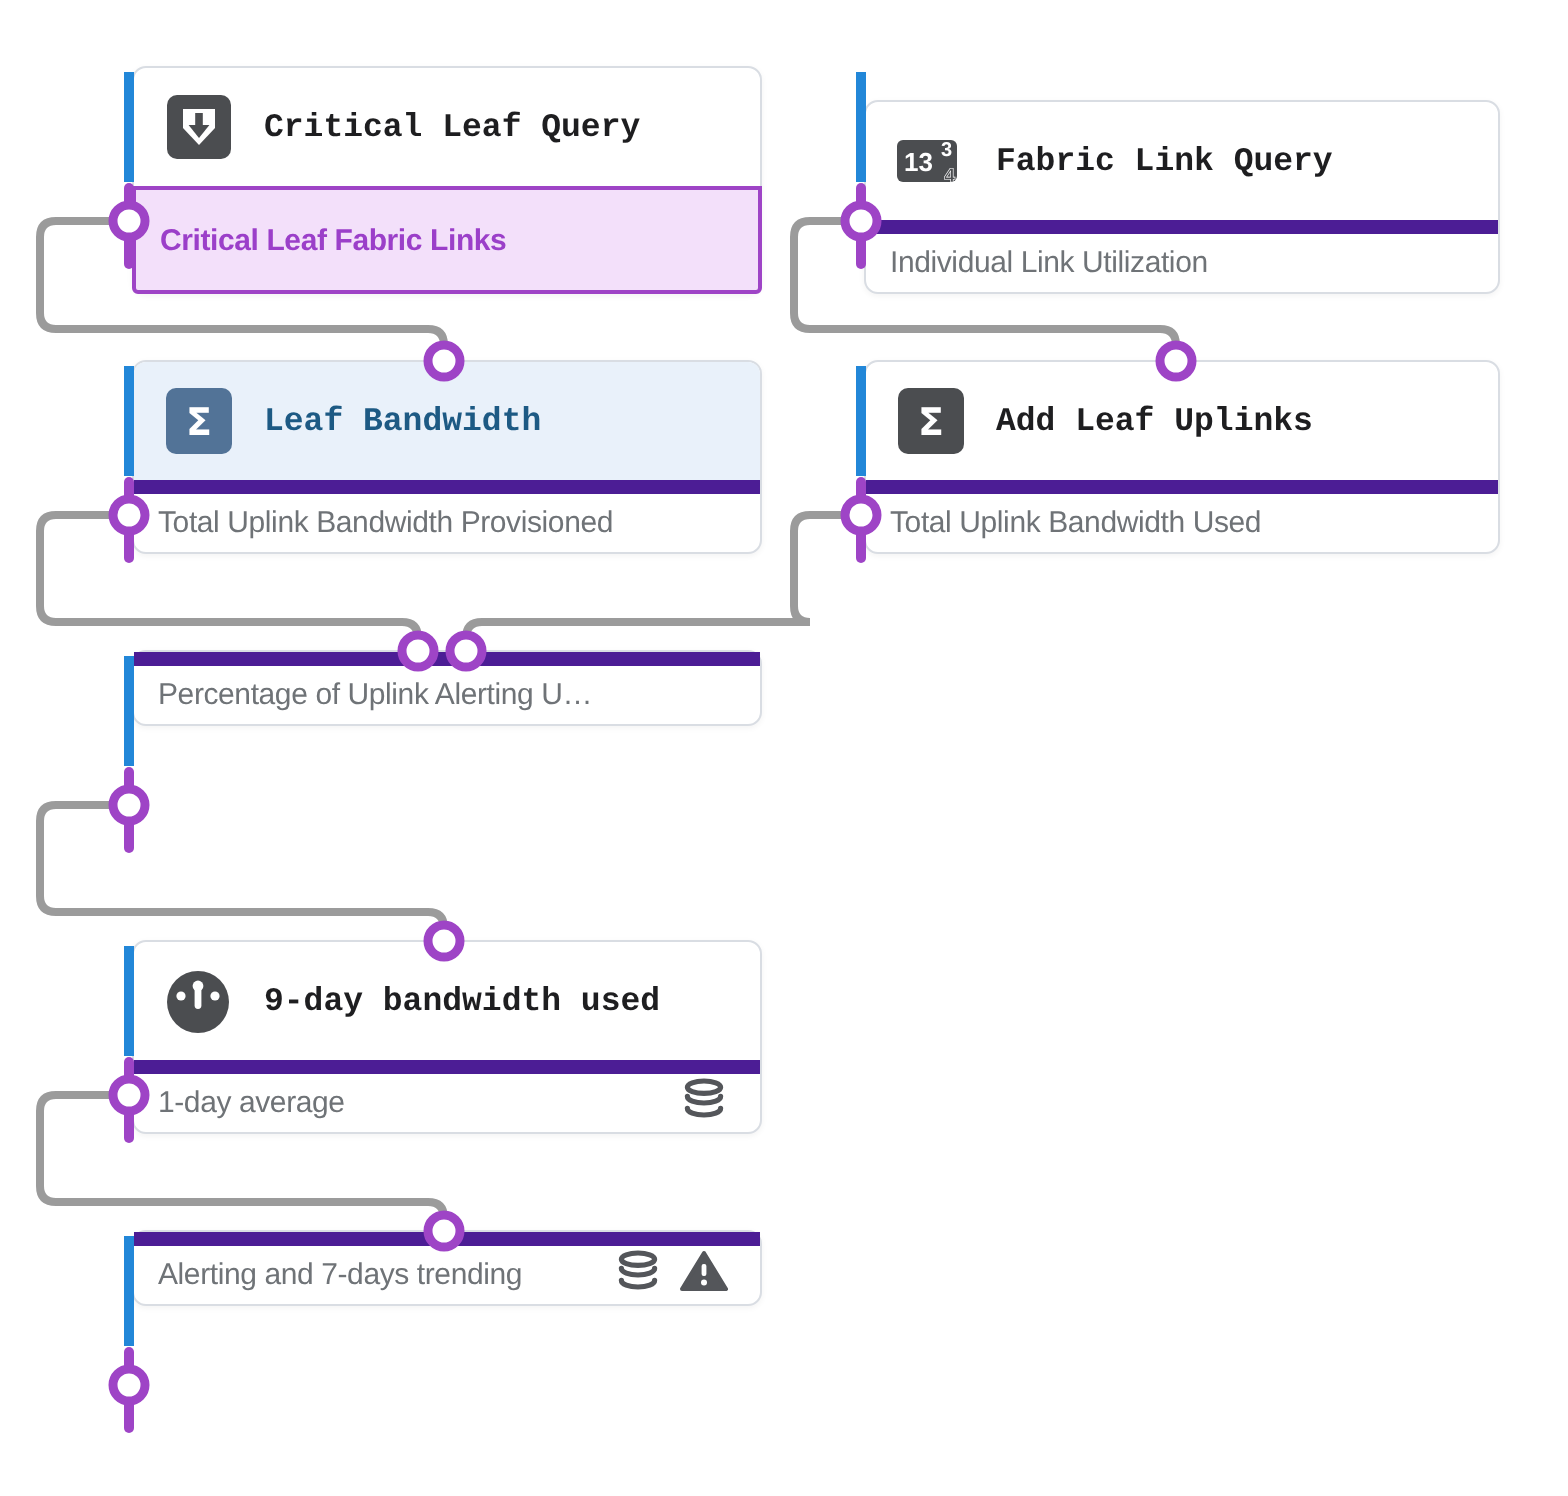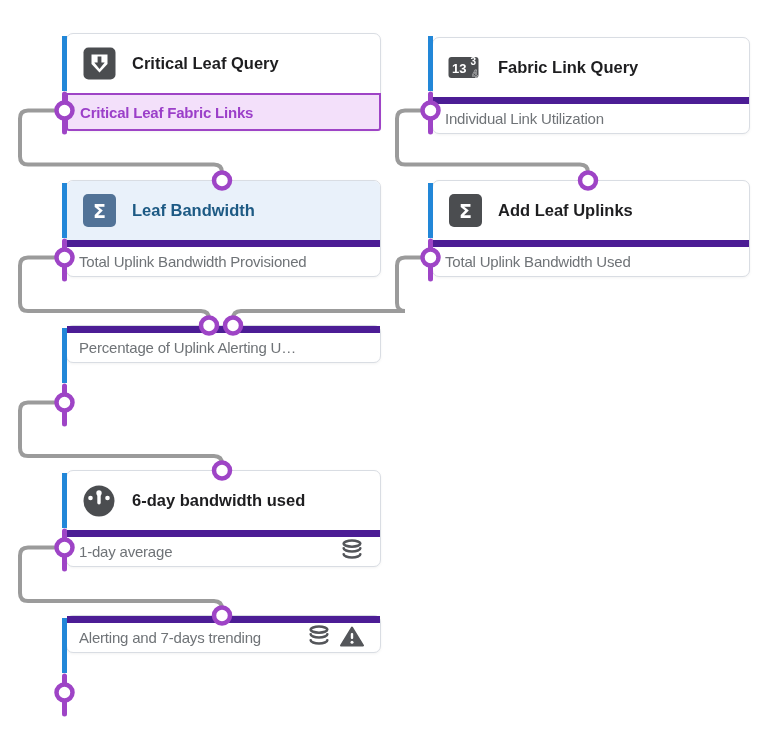--- a/index.html
+++ b/index.html
@@ -33,31 +33,31 @@
     box-shadow:0 1px 3px rgba(0,0,0,.05);z-index:2;box-sizing:border-box;
   }
   .node.wide{width:318px;}
   .node-header{
     height:59px;display:flex;align-items:center;gap:15px;
     padding:0 14px;border-radius:6px 6px 0 0;box-sizing:border-box;
   }
   .node-header.hdr-selected{background:var(--hdr-sel-bg);}
   .node-title{
     font-size:16.5px;font-weight:700;color:var(--title-color);
-    letter-spacing:0;white-space:nowrap;overflow:hidden;
+    letter-spacing:0;white-space:nowrap;overflow:hidden;font-family:Liberation Mono, monospace;
   }
   .hdr-selected .node-title{color:var(--hdr-sel-text);}
   .icon-slot{width:36px;height:36px;display:flex;align-items:center;justify-content:center;flex:0 0 auto;}
   .output-row{
     height:36px;border-top:7px solid #4c1d95;display:flex;align-items:center;
     padding:0 16px 0 12px;font-size:15px;letter-spacing:-0.2px;color:var(--output-color);
     white-space:nowrap;overflow:hidden;border-radius:0 0 6px 6px;box-sizing:border-box;
   }
   .output-row.selected{
-    margin:0 -1px -1px -1px;height:38px;
+    margin:0 -1px -1px -1px;height:54px;
     border:2px solid var(--purple);background:var(--sel-bg);color:var(--sel-text);
     border-radius:0 0 3px 3px;font-weight:600;
   }
   .badges{margin-left:auto;display:flex;align-items:center;gap:9px;}
 </style>
 </head>
 <body>
 
 <div class="canvas">
 
@@ -112,21 +112,21 @@
           <path d="M11.3 15.5 L21.7 15.5 L16.5 22 Z" fill="#4b4d50"></path>
         </svg>
       </span>
       <span class="node-title">Critical Leaf Query</span>
     </div>
     <div class="output-row selected">
       <span>Critical Leaf Fabric Links</span>
     </div>
   </div>
 
-  <div class="node wide" style="left:432px;top:37px;">
+  <div class="node wide" style="left:432px;top:50px;">
     <div class="node-header">
       <span class="icon-slot">
         <svg width="34" height="33" viewBox="0 0 34 33" font-family="Liberation Sans,sans-serif">
           <rect x="0.5" y="6" width="30" height="21" rx="3" fill="#4b4d50"></rect>
           <text x="4" y="21.5" font-size="13" font-weight="bold" fill="#fff">13</text>
           <text x="22.5" y="14" font-size="10" font-weight="bold" fill="#fff">3</text>
           <text x="24" y="27" font-size="10" font-weight="bold" fill="#4b4d50" stroke="#fff" stroke-width="0.3">4</text>
         </svg>
       </span>
       <span class="node-title">Fabric Link Query</span>
@@ -176,21 +176,21 @@
     <div class="node-header">
       <span class="icon-slot">
         <svg width="36" height="36" viewBox="0 0 36 36">
           <circle cx="18" cy="18" r="15.5" fill="#4b4d50"></circle>
           <circle cx="18" cy="10" r="2.7" fill="#fff"></circle>
           <rect x="16.3" y="10.5" width="3.4" height="11" rx="1.7" fill="#fff"></rect>
           <circle cx="9.5" cy="15" r="2.3" fill="#fff"></circle>
           <circle cx="26.5" cy="15" r="2.3" fill="#fff"></circle>
         </svg>
       </span>
-      <span class="node-title">6-day bandwidth used</span>
+      <span class="node-title">9-day bandwidth used</span>
     </div>
     <div class="output-row">
       <span>1-day average</span>
       <span class="badges">
         <span>
           <svg width="24" height="22" viewBox="0 0 24 22" fill="none" stroke="#54565a" stroke-width="2.6" stroke-linecap="round">
             <ellipse cx="12" cy="4.6" rx="8.3" ry="3.1"></ellipse>
             <path d="M3.7 9.2 a 8.3 3.3 0 0 0 16.6 0"></path>
             <path d="M3.7 15.2 a 8.3 3.3 0 0 0 16.6 0"></path>
           </svg>

